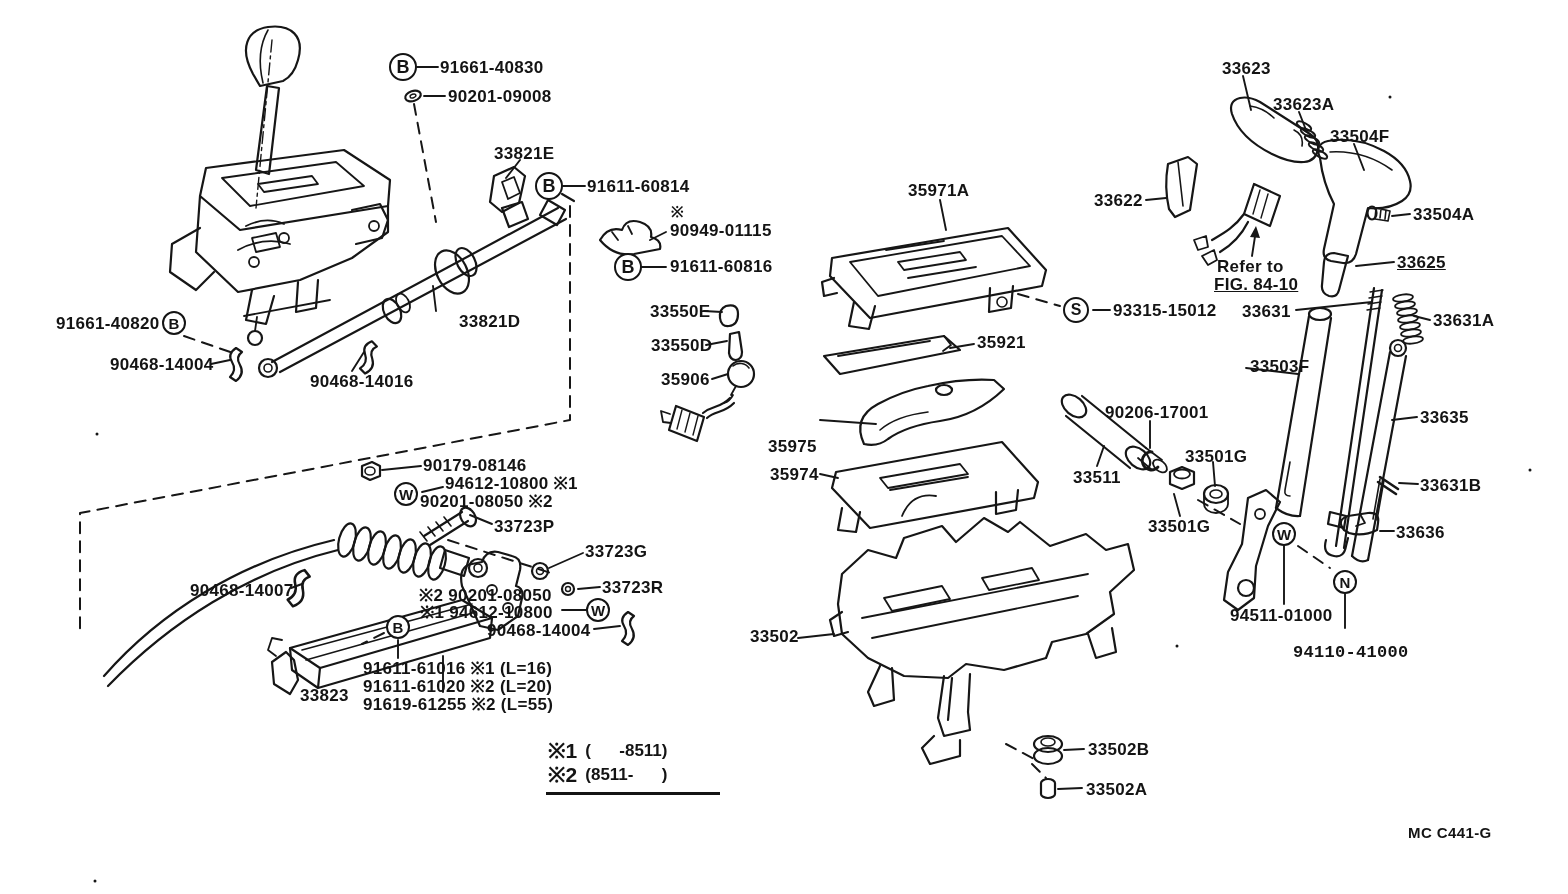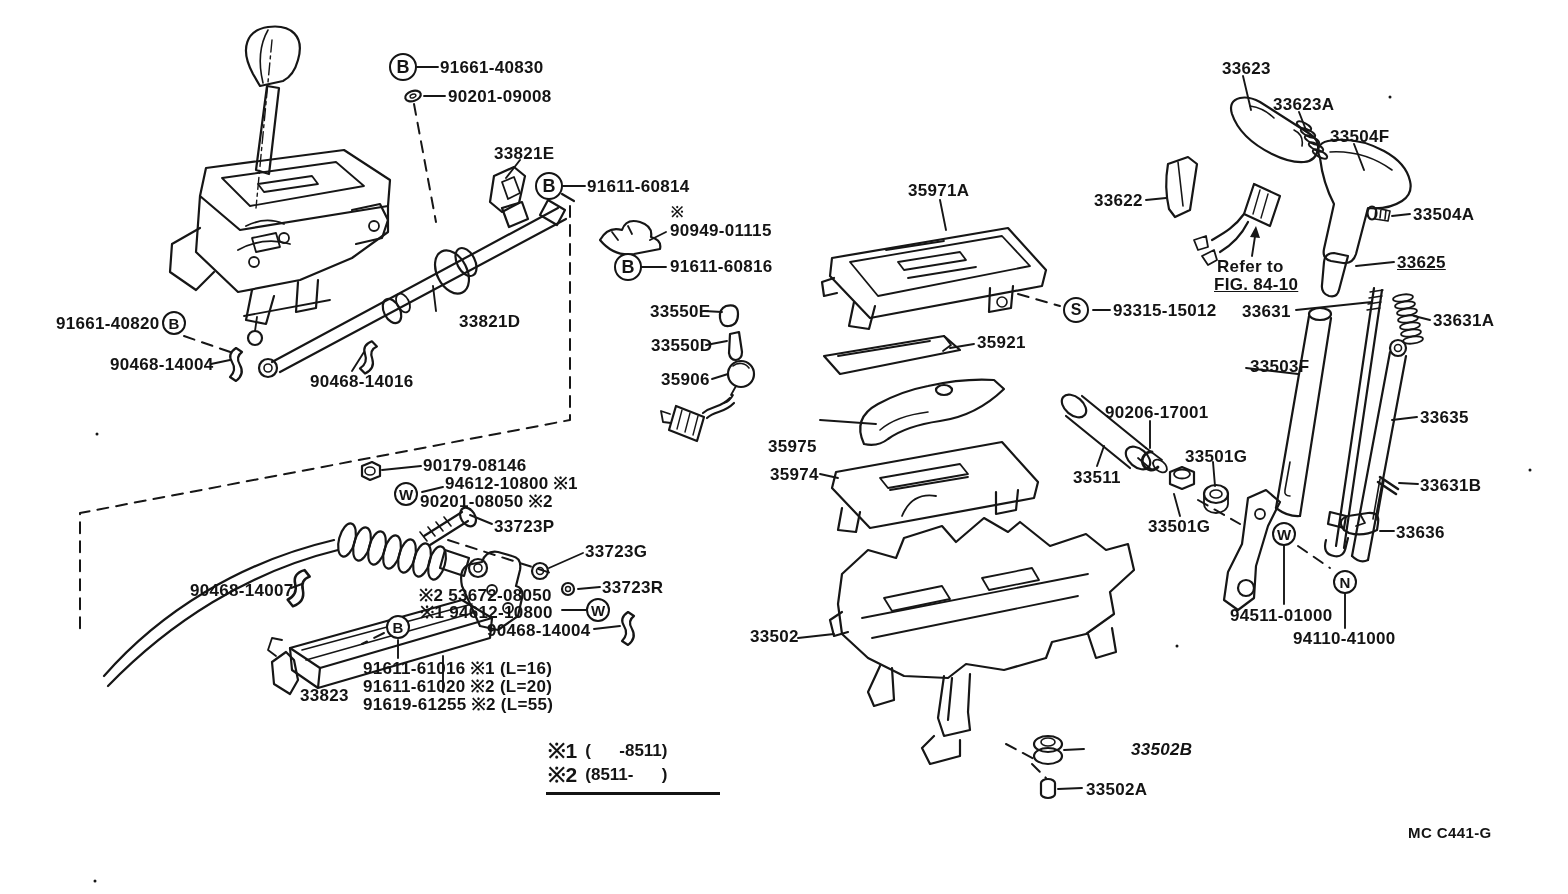--- a/index.html
+++ b/index.html
@@ -391,21 +391,21 @@
       <div class="plabel" style="left: 908px; top: 182px;">35971A</div>
       <div class="plabel" style="left: 977px; top: 334px;">35921</div>
       <div class="plabel" style="left: 768px; top: 410px; margin-top: 28px;">35975</div>
       <div class="plabel" style="left: 770px; top: 466px;">35974</div>
       <div class="plabel" style="left: 423px; top: 457px;">90179-08146</div>
       <div class="plabel" style="left: 445px; top: 475px;">94612-10800 ※1</div>
       <div class="plabel" style="left: 420px; top: 493px;">90201-08050 ※2</div>
       <div class="plabel" style="left: 494px; top: 518px;">33723P</div>
       <div class="plabel" style="left: 585px; top: 543px;">33723G</div>
       <div class="plabel" style="left: 602px; top: 579px;">33723R</div>
-      <div class="plabel" style="left: 419px; top: 587px;">※2 53672-08050</div>
+      <div class="plabel" style="left: 419px; top: 587px;">※2 90201-08050</div>
       <div class="plabel" style="left: 420px; top: 604px;">※1 94612-10800</div>
       <div class="plabel" style="left: 487px; top: 622px;">90468-14004</div>
       <div class="plabel" style="left: 190px; top: 582px;">90468-14007</div>
       <div class="plabel" style="left: 300px; top: 687px;">33823</div>
       <div class="plabel" style="left: 363px; top: 660px;">91611-61016 ※1 (L=16)</div>
       <div class="plabel" style="left: 363px; top: 678px;">91611-61020 ※2 (L=20)</div>
       <div class="plabel" style="left: 363px; top: 696px;">91619-61255 ※2 (L=55)</div>
       <div class="plabel" style="left: 1222px; top: 60px;">33623</div>
       <div class="plabel" style="left: 1273px; top: 96px;">33623A</div>
       <div class="plabel" style="left: 1330px; top: 128px;">33504F</div>
@@ -419,23 +419,23 @@
       <div class="plabel" style="left: 1433px; top: 312px;">33631A</div>
       <div class="plabel" style="left: 1250px; top: 358px;">33503F</div>
       <div class="plabel" style="left: 1420px; top: 409px;">33635</div>
       <div class="plabel" style="left: 1105px; top: 404px;">90206-17001</div>
       <div class="plabel" style="left: 1073px; top: 469px;">33511</div>
       <div class="plabel" style="left: 1185px; top: 448px;">33501G</div>
       <div class="plabel" style="left: 1148px; top: 518px;">33501G</div>
       <div class="plabel" style="left: 1420px; top: 477px;">33631B</div>
       <div class="plabel" style="left: 1396px; top: 524px;">33636</div>
       <div class="plabel" style="left: 1230px; top: 607px;">94511-01000</div>
-      <div class="plabel" style="left: 1293px; top: 630px;">94110-41000</div>
+      <div class="plabel" style="left: 1293px; top: 644px; font-family: Liberation Mono, monospace;">94110-41000</div>
       <div class="plabel" style="left: 750px; top: 628px;">33502</div>
-      <div class="plabel" style="left: 1131px; top: 741px; font-style: italic;">33502B</div>
+      <div class="plabel" style="left: 1088px; top: 741px;">33502B</div>
       <div class="plabel" style="left: 1086px; top: 781px;">33502A</div>
       <div class="callout" style="left: 389px; top: 53px; width: 28px; height: 28px; font-size: 18px;">B</div>
       <div class="callout" style="left: 535px; top: 172px; width: 28px; height: 28px; font-size: 18px;">B</div>
       <div class="callout" style="left: 614px; top: 253px; width: 28px; height: 28px; font-size: 18px;">B</div>
       <div class="callout" style="left: 162px; top: 311px; width: 24px; height: 24px; font-size: 15px;">B</div>
       <div class="callout" style="left: 386px; top: 615px; width: 24px; height: 24px; font-size: 15px;">B</div>
       <div class="callout" style="left: 394px; top: 482px; width: 24px; height: 24px; font-size: 15px;">W</div>
       <div class="callout" style="left: 586px; top: 598px; width: 24px; height: 24px; font-size: 15px;">W</div>
       <div class="callout" style="left: 1272px; top: 522px; width: 24px; height: 24px; font-size: 15px;">W</div>
       <div class="callout" style="left: 1063px; top: 297px; width: 26px; height: 26px; font-size: 16px;">S</div>

